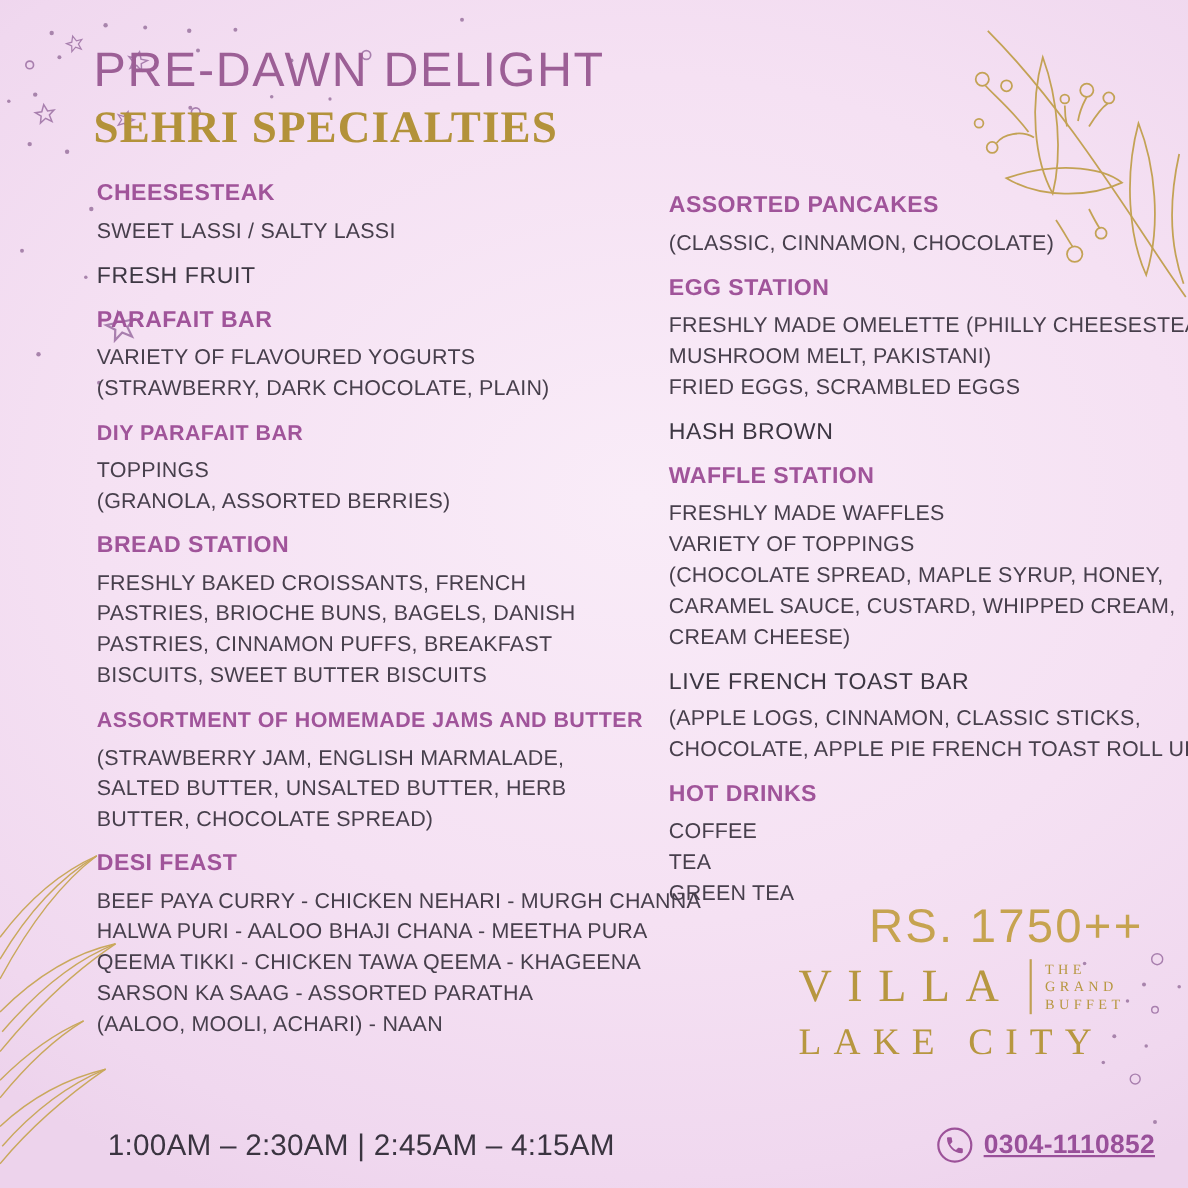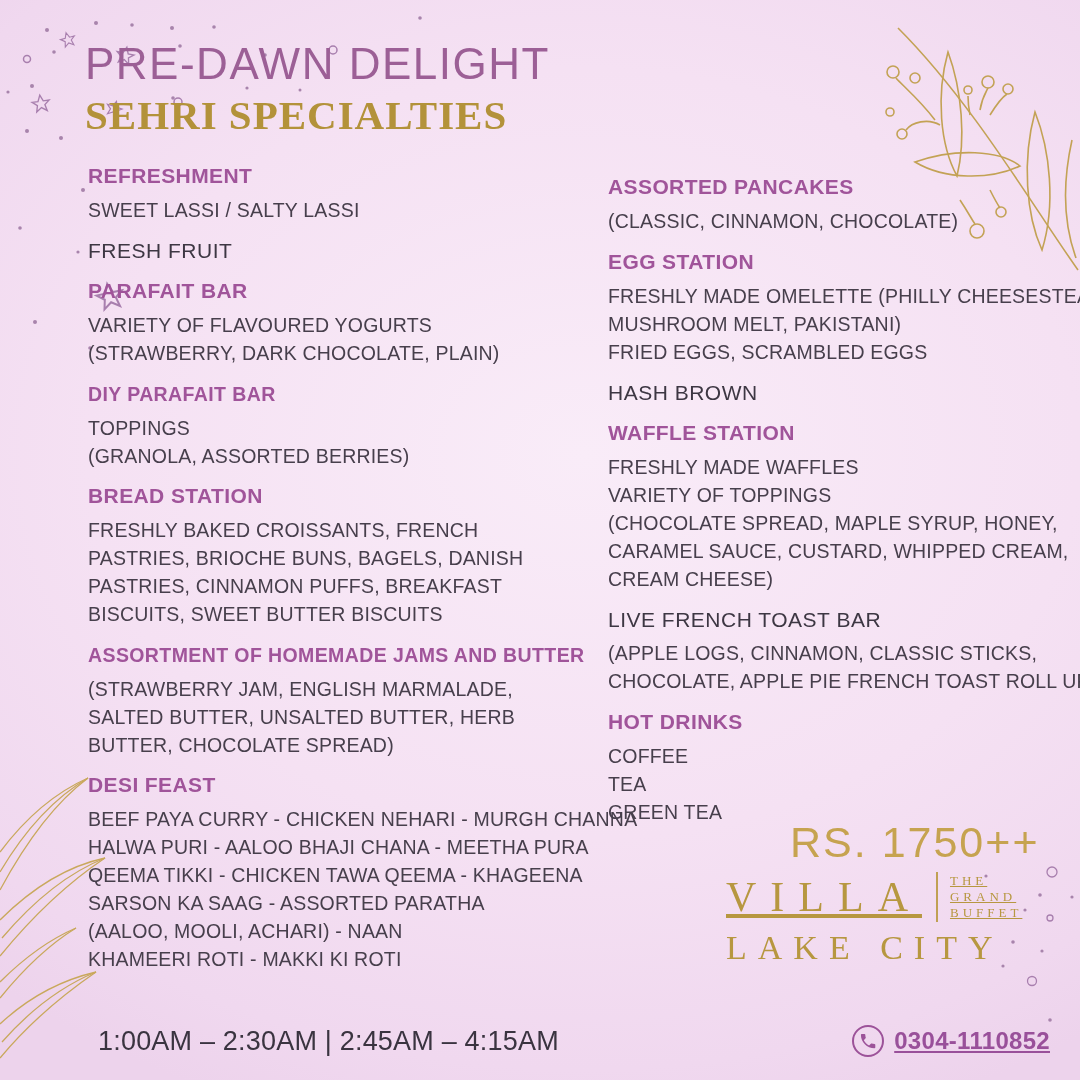--- a/index.html
+++ b/index.html
@@ -36,21 +36,21 @@
   }
   .sec-item{
     color:#473f4c;font-size:19.5px;line-height:28px;letter-spacing:.2px;white-space:nowrap;
   }
   
   .price{
     position:absolute;left:790px;top:818px;font-size:43px;font-weight:400;
     color:#c6a350;letter-spacing:2px;
   }
   .brand{position:absolute;left:726px;top:872px;color:#b79740;font-family:"Liberation Serif", serif;}
-  .brand-row{display:flex;align-items:center;text-decoration:underline;}
+  .brand-row{display:flex;align-items:center;}
   .brand-villa{font-size:42px;letter-spacing:14px;line-height:1;}
   .brand-divider{width:2px;height:50px;background:#c0a054;margin:0 12px 0 0;}
   .brand-tagline{font-size:13px;letter-spacing:4px;line-height:16px;}
   .brand-lakecity{font-size:34px;letter-spacing:11px;margin-top:9px;line-height:1;}
   
   .footer{
     position:absolute;left:86px;top:1024px;width:964px;
     display:flex;align-items:center;
   }
   .slot-label{color:#98479a;font-weight:700;font-size:27px;letter-spacing:.3px;}
@@ -164,21 +164,21 @@
     </g>
   </svg>
 
   <div class="header">
     <div class="title-line1">PRE-DAWN DELIGHT</div>
     <div class="title-line2">SEHRI SPECIALTIES</div>
   </div>
 
   <div class="col col-left">
       <section class="menu-section style-main">
-        <div class="sec-title">REFRESHMENT</div>
+        <div class="sec-title">CHEESESTEAK</div>
         <div class="sec-item">SWEET LASSI / SALTY LASSI</div>
       </section>
       <section class="menu-section style-plain">
         <div class="sec-title">FRESH FRUIT</div>
       </section>
       <section class="menu-section style-main">
         <div class="sec-title">PARAFAIT BAR</div>
         <div class="sec-item">VARIETY OF FLAVOURED YOGURTS</div>
         <div class="sec-item">(STRAWBERRY, DARK CHOCOLATE, PLAIN)</div>
       </section>
@@ -200,21 +200,20 @@
         <div class="sec-item">SALTED BUTTER, UNSALTED BUTTER, HERB</div>
         <div class="sec-item">BUTTER, CHOCOLATE SPREAD)</div>
       </section>
       <section class="menu-section style-main">
         <div class="sec-title">DESI FEAST</div>
         <div class="sec-item">BEEF PAYA CURRY - CHICKEN NEHARI - MURGH CHANNA</div>
         <div class="sec-item">HALWA PURI - AALOO BHAJI CHANA - MEETHA PURA</div>
         <div class="sec-item">QEEMA TIKKI - CHICKEN TAWA QEEMA - KHAGEENA</div>
         <div class="sec-item">SARSON KA SAAG - ASSORTED PARATHA</div>
         <div class="sec-item">(AALOO, MOOLI, ACHARI) - NAAN</div>
-        <div class="sec-item">KHAMEERI ROTI - MAKKI KI ROTI</div>
       </section>
     </div>
   <div class="col col-right">
       <section class="menu-section style-main">
         <div class="sec-title">ASSORTED PANCAKES</div>
         <div class="sec-item">(CLASSIC, CINNAMON, CHOCOLATE)</div>
       </section>
       <section class="menu-section style-main">
         <div class="sec-title">EGG STATION</div>
         <div class="sec-item">FRESHLY MADE OMELETTE (PHILLY CHEESESTEAK,</div>

